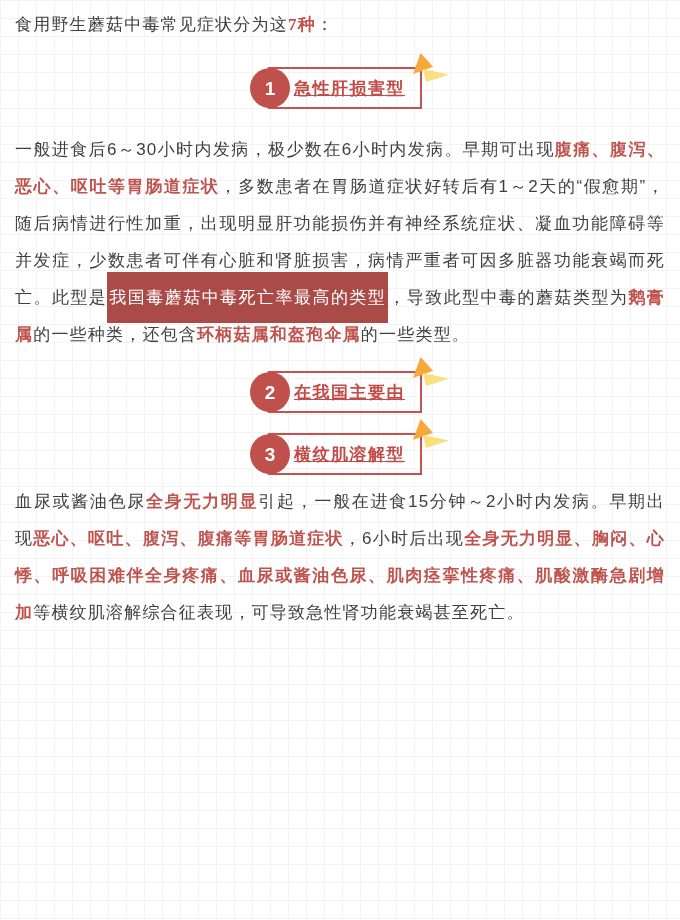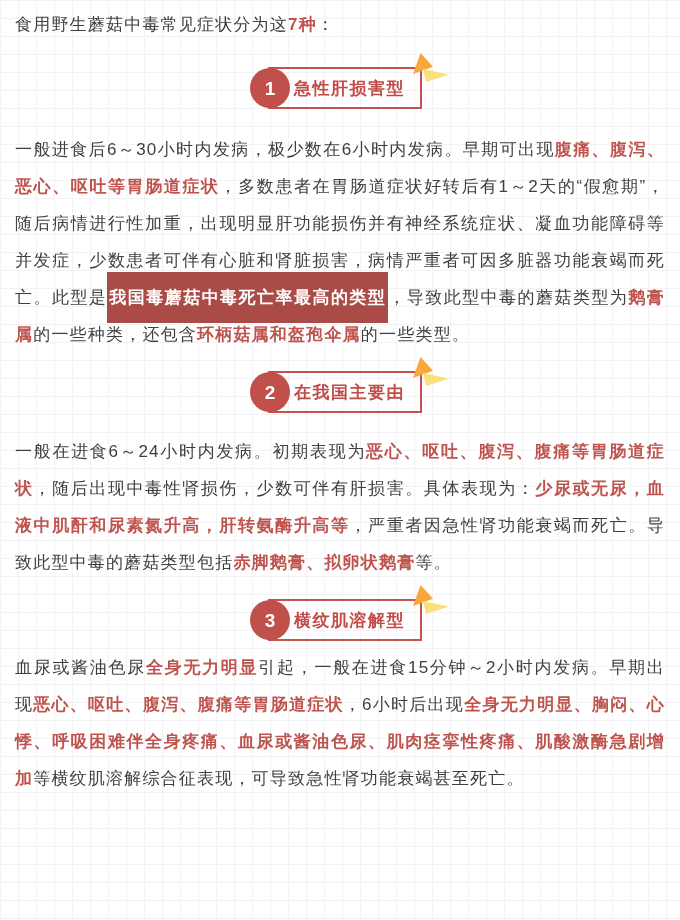--- a/index.html
+++ b/index.html
@@ -14,39 +14,39 @@
   }
   :root{
     --text:#3f3f3f; --red_text:#bf544e; --highlight_bg:#aa4b47; --highlight_text:#ffffff;
     --badge_bg:#c0504b; --badge_text:#ffffff; --box_border:#c4534d; --title_red:#c24b47;
     --flag_orange:#f7a73c; --flag_yellow:#fbdf7d; --grid_line:#f3f3f6;
   }
   .content{padding:6px 15px 0;color:var(--text);font-size:17px;line-height:37px;
     text-align:justify;letter-spacing:1.2px;}
   p{margin:0;}
   .intro{margin:0 0 22px;}
-  .lead{margin:0;}
+  .lead{margin:0;font-family:Liberation Serif, serif;}
   .run-dark{color:var(--text);}
   .run-red{color:var(--red_text);font-weight:700;}
-  .run-hl{background:var(--highlight_bg);color:var(--highlight_text);font-weight:700;padding:16px 2px;}
+  .run-hl{background:var(--highlight_bg);color:var(--highlight_text);font-weight:400;padding:16px 2px;}
   .head-wrap{display:flex;justify-content:center;}
   .head-wrap.m1{margin:24px 0 22px;}
   .head-wrap.m2{margin:18px 0 20px;}
   .head-wrap.m3{margin:18px 0 8px;}
   .section-head{
     position:relative;height:38px;border:2px solid var(--box_border);
     display:flex;align-items:center;padding:0 15px 0 24px;margin-left:10px;
   }
   .badge{
     position:absolute;left:-20px;top:50%;transform:translateY(-50%);
     width:40px;height:40px;border-radius:50%;background:var(--badge_bg);
     color:var(--badge_text);font-weight:700;font-size:19px;letter-spacing:0;
     display:flex;align-items:center;justify-content:center;line-height:1;
   }
-  .section-title{font-size:17px;font-weight:700;color:var(--title_red);letter-spacing:1.5px;line-height:1;}
+  .section-title{font-size:17px;font-weight:700;color:var(--title_red);letter-spacing:1.5px;line-height:1;text-decoration:underline;}
   .flag-orange{
     position:absolute;right:-13px;top:-16px;width:20px;height:21px;
     background:var(--flag_orange);
     clip-path:polygon(38% 0, 100% 66%, 0 100%);
   }
   .flag-yellow{
     position:absolute;right:-29px;top:0px;width:26px;height:13px;
     background:var(--flag_yellow);
     clip-path:polygon(0 0, 100% 42%, 12% 100%);
   }
@@ -72,21 +72,20 @@
 
   <div class="head-wrap m2">
     <div class="section-head">
       <span class="badge">2</span>
       <span class="section-title">在我国主要由</span>
       <span class="flag-orange"></span>
       <span class="flag-yellow"></span>
     </div>
   </div>
 
-  <p class="body-para"><span class="run-dark">一般在进食6～24小时内发病。初期表现为</span><span class="run-red">恶心、呕吐、腹泻、腹痛等胃肠道症状</span><span class="run-dark">，随后出现中毒性肾损伤，少数可伴有肝损害。具体表现为：</span><span class="run-red">少尿或无尿，血液中肌酐和尿素氮升高，肝转氨酶升高等</span><span class="run-dark">，严重者因急性肾功能衰竭而死亡。导致此型中毒的蘑菇类型包括</span><span class="run-red">赤脚鹅膏、拟卵状鹅膏</span><span class="run-dark">等。</span></p>
 
   <div class="head-wrap m3">
     <div class="section-head">
       <span class="badge">3</span>
       <span class="section-title">横纹肌溶解型</span>
       <span class="flag-orange"></span>
       <span class="flag-yellow"></span>
     </div>
   </div>
 

